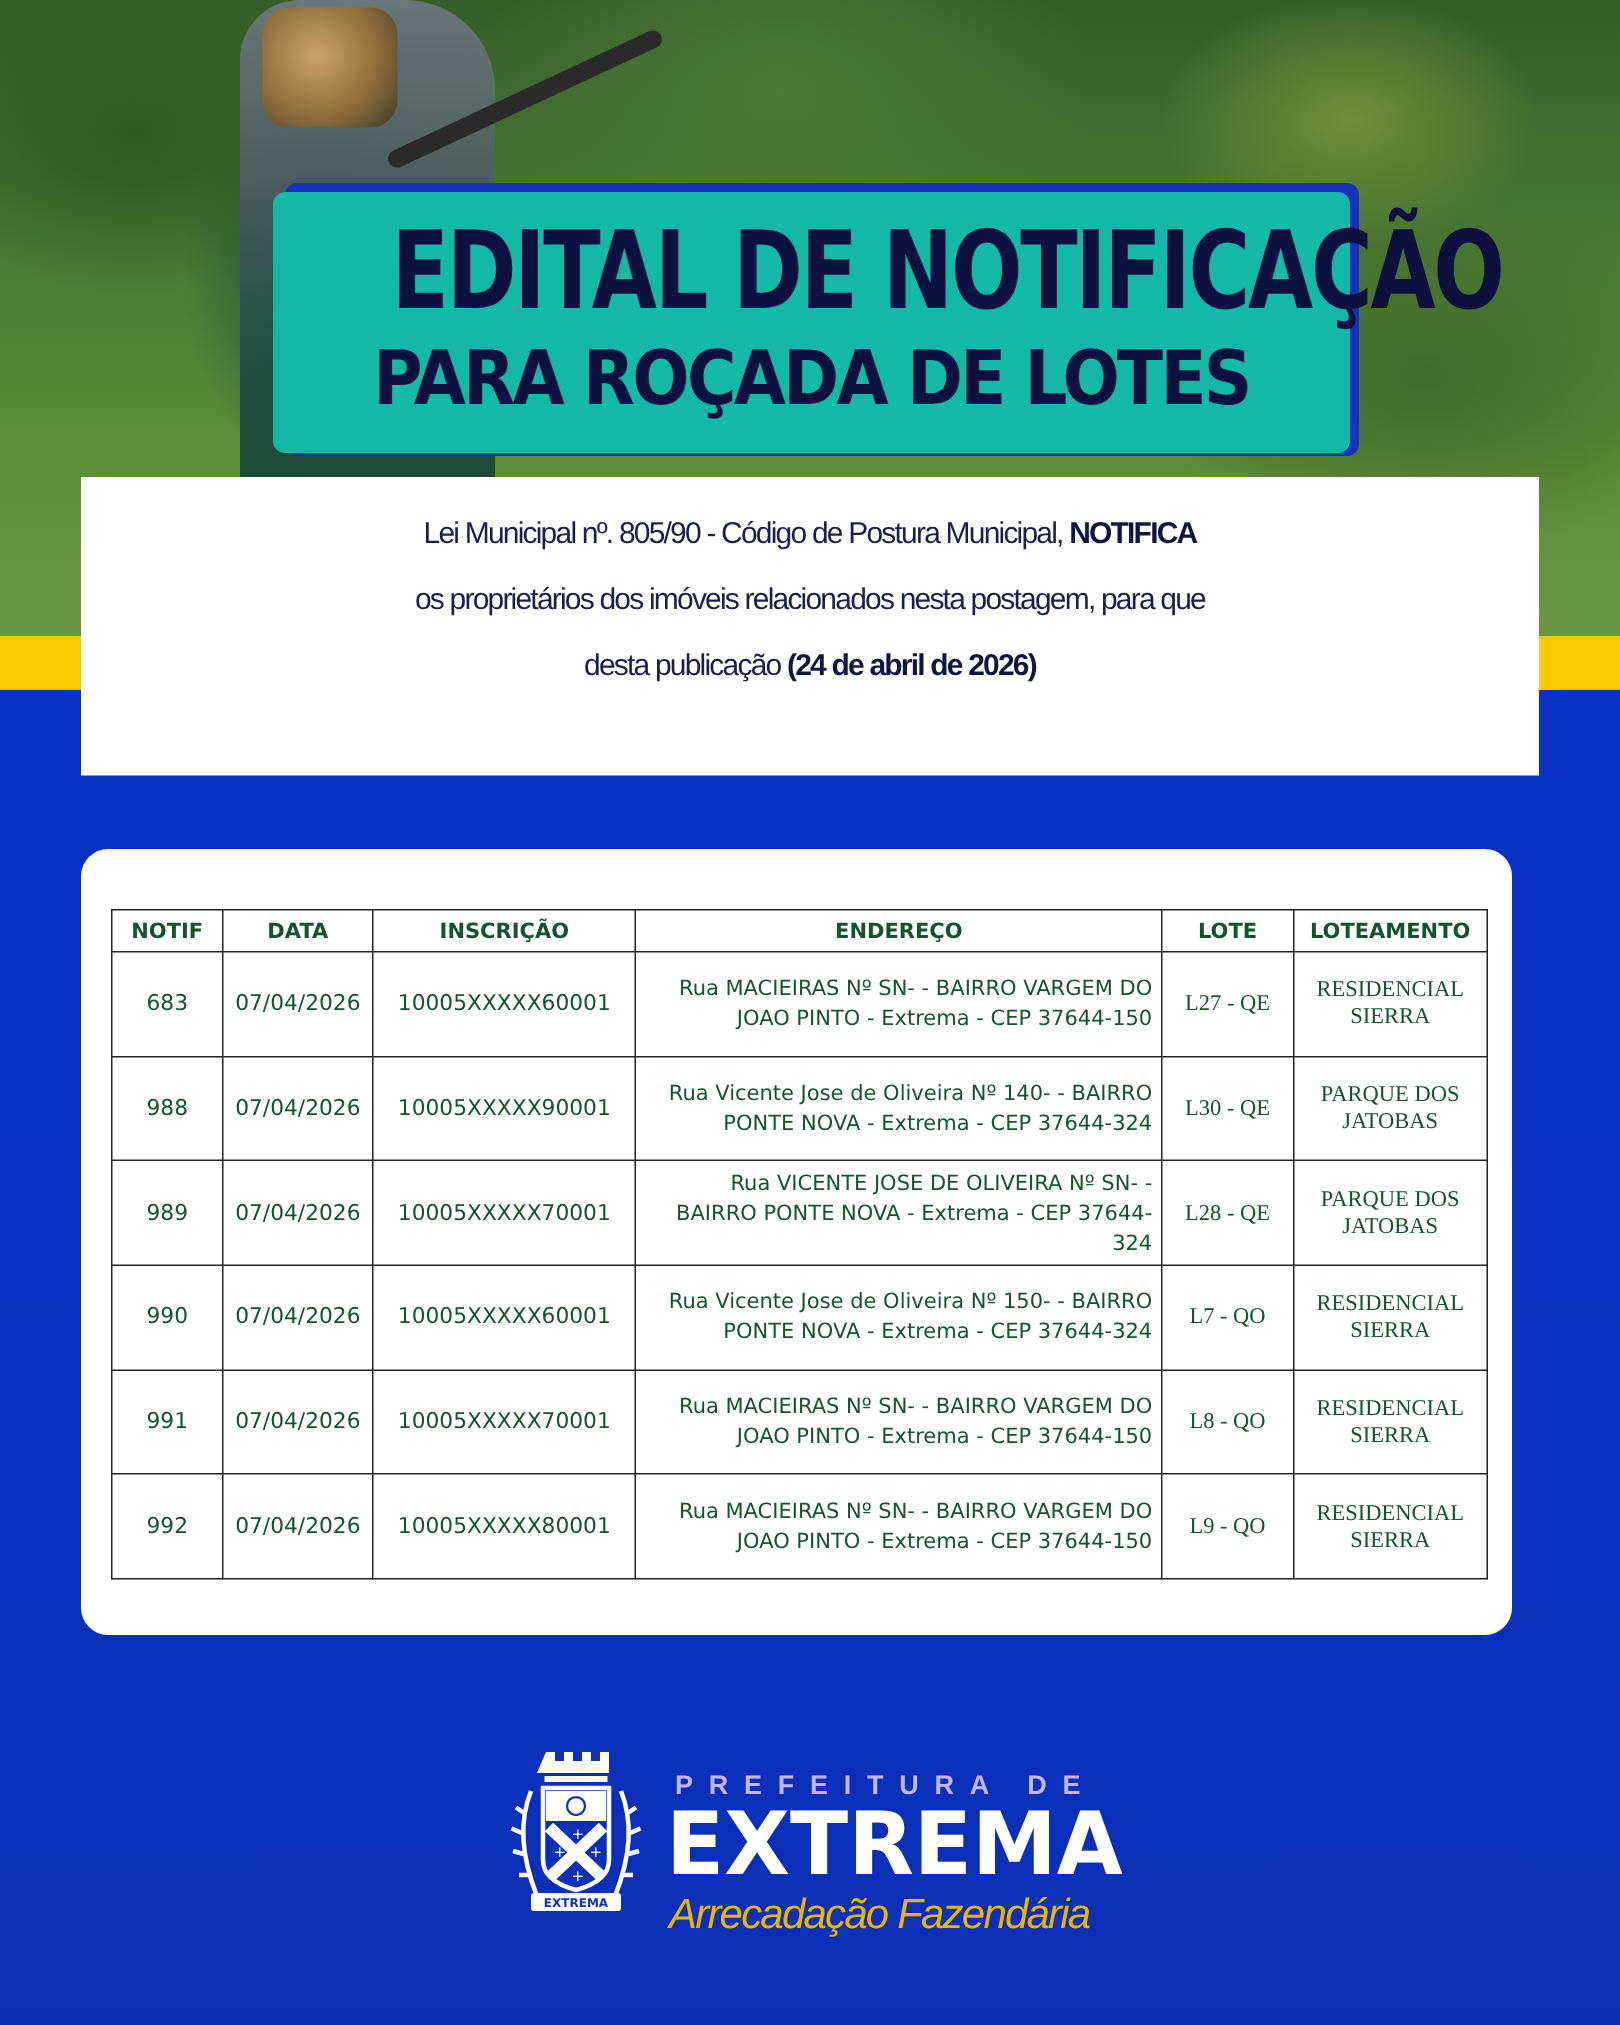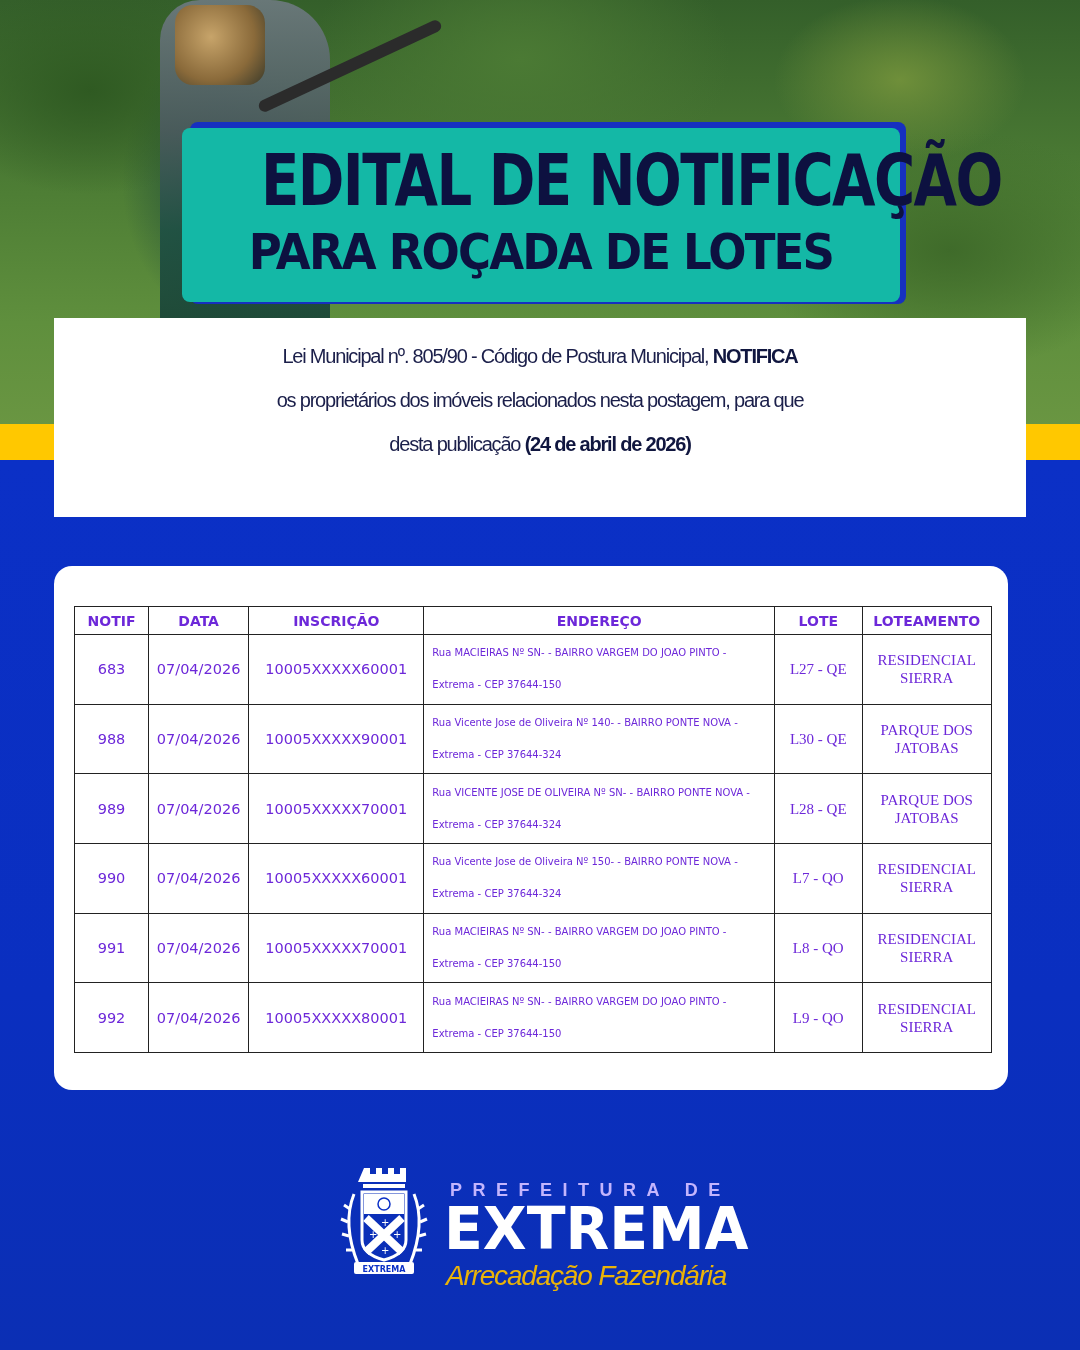--- a/index.html
+++ b/index.html
@@ -101,38 +101,38 @@
     .card {
       position: absolute; left: 54px; top: 566px; width: 954px; height: 524px;
       background: #ffffff; border-radius: 18px;
     }
     table.notif {
       position: absolute; left: 20px; top: 40px;
       width: 918px;
       border-collapse: collapse;
       font-family: "DejaVu Sans", sans-serif;
       font-size: 14.5px;
-      color: #6d28d9;
+      color: #14532d;
     }
     table.notif th, table.notif td {
       border: 1.5px solid #222;
       vertical-align: middle;
     }
     table.notif th {
       height: 28px;
       font-weight: bold;
       font-size: 14px;
       text-align: center;
     }
     table.notif td { height: 69.7px; text-align: center; }
     table.notif td.addr {
-      text-align: left;
+      text-align: right;
       padding: 0 6px 0 8px;
-      line-height: 32px;
-      font-size: 10px;
+      line-height: 20px;
+      font-size: 14px;
     }
     table.notif td.serif {
       font-family: "Liberation Serif", serif;
       font-size: 15px;
       line-height: 18px;
     }
     .c-notif { width: 77px; }
     .c-data { width: 102px; }
     .c-insc { width: 179px; }
     .c-end { width: 382px; }

